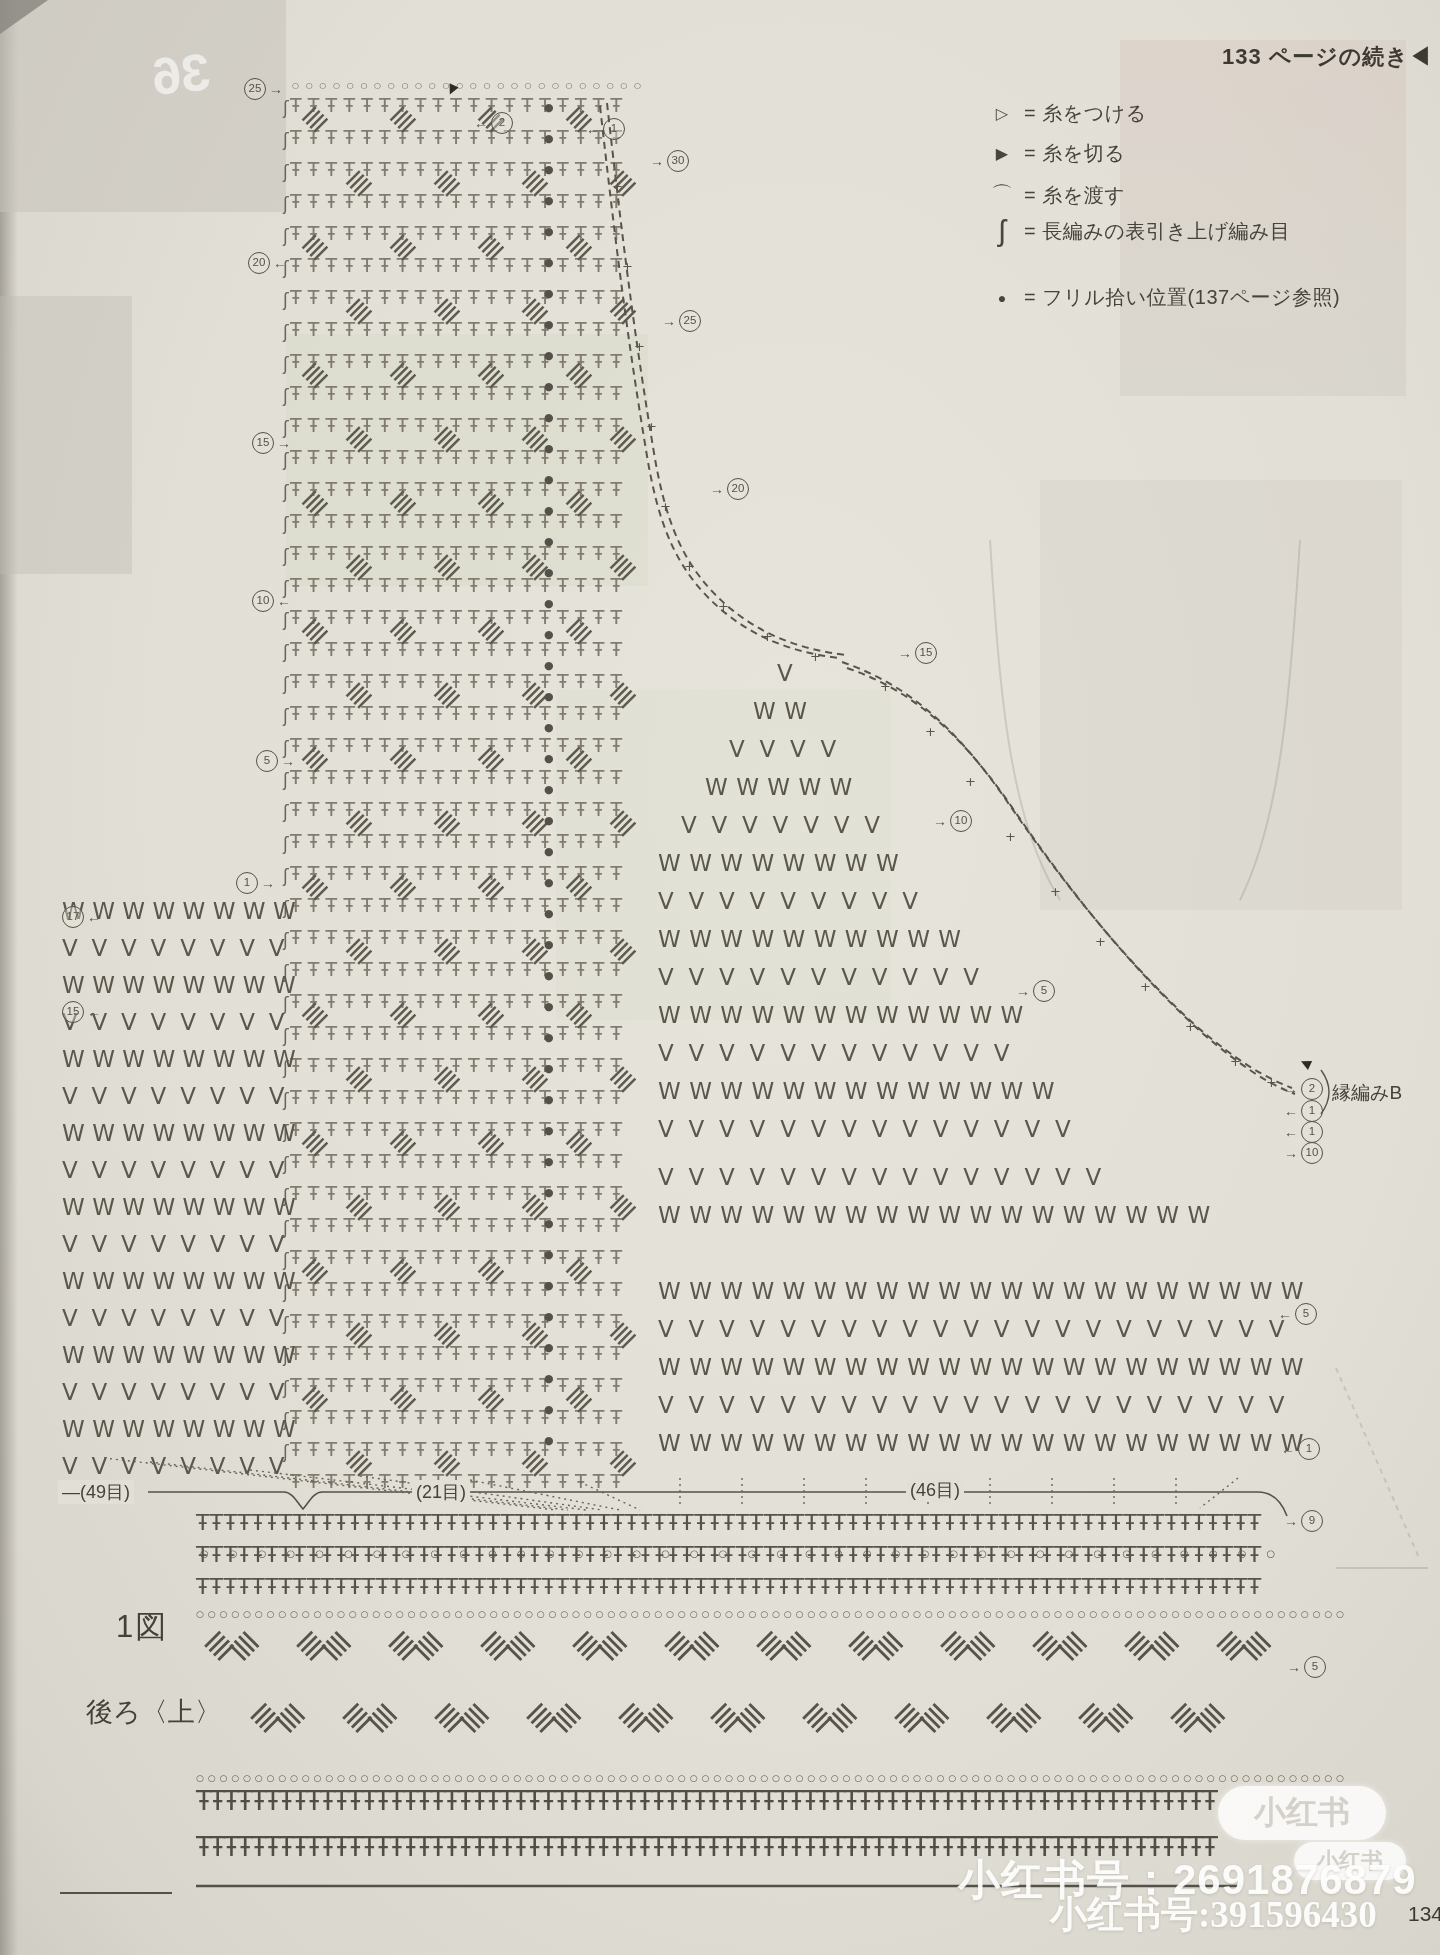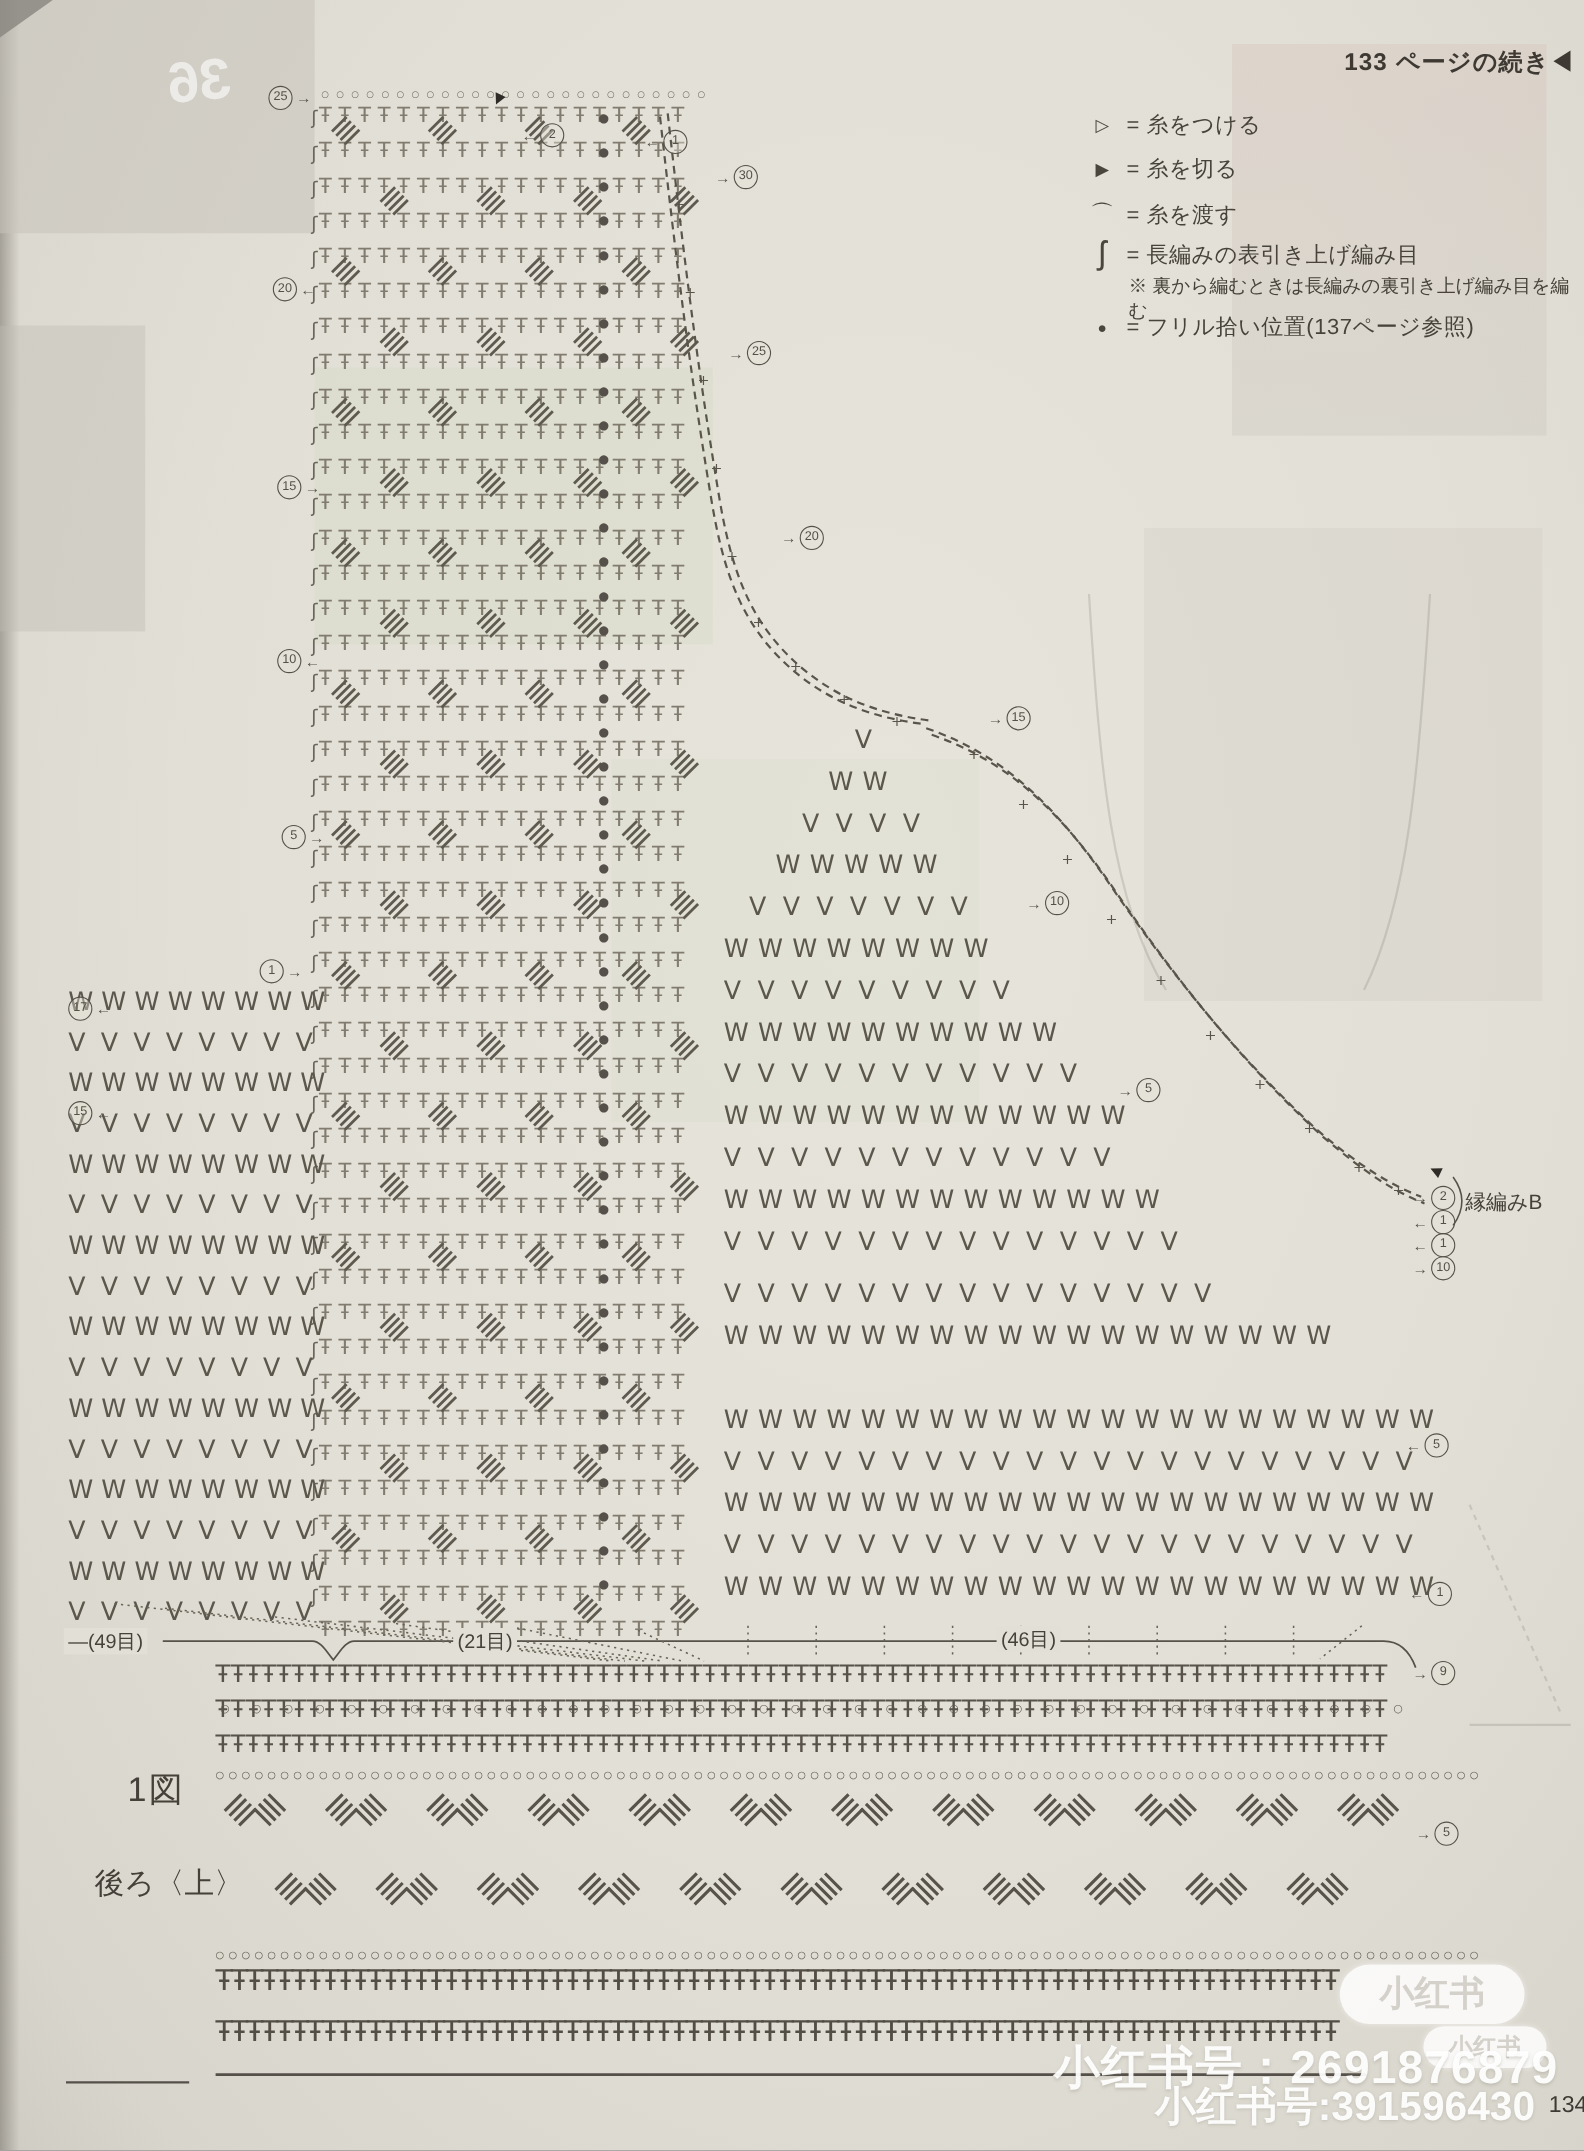--- a/index.html
+++ b/index.html
@@ -49,21 +49,20 @@
     <span class="lgd-txt">= 糸を切る</span>
   </div>
   <div class="lgd-row" style="left:988px;top:180px;">
     <span class="lgd-sym" style="font-size:22px;">⌒</span>
     <span class="lgd-txt">= 糸を渡す</span>
   </div>
   <div class="lgd-row" style="left:988px;top:214px;">
     <span class="lgd-sym" style="font-size:30px;">ʃ</span>
     <span class="lgd-txt">= 長編みの表引き上げ編み目</span>
   </div>
-  <div class="abs" style="left:1026px;top:248px;font-size:17px;color:#47433b;">※ 裏から編むときは長編みの裏引き上げ編み目を編む</div>
   <div class="lgd-row" style="left:988px;top:284px;">
     <span class="lgd-sym" style="font-size:14px;">●</span>
     <span class="lgd-txt">= フリル拾い位置(137ページ参照)</span>
   </div>
 
   <div class="abs" id="chart-canvas" style="left:0;top:0;width:1440px;height:1955px;">
       <div class="g" style="left: 292px; top: 82px; font-size: 8px; letter-spacing: 6.7px; color: rgb(107, 102, 90);">○○○○○○○○○○○○○○○○○○○○○○○○○○</div>
       <div class="g" style="left: 290px; top: 96px; font-size: 19px; letter-spacing: 6.2px; color: rgb(113, 107, 94); opacity: 0.85;">ŦŦŦŦŦŦŦŦŦŦŦŦŦŦŦŦŦŦŦ</div>
       <div class="g" style="left: 290px; top: 128px; font-size: 19px; letter-spacing: 6.2px; color: rgb(113, 107, 94); opacity: 0.85;">ŦŦŦŦŦŦŦŦŦŦŦŦŦŦŦŦŦŦŦ</div>
       <div class="g" style="left: 290px; top: 160px; font-size: 19px; letter-spacing: 6.2px; color: rgb(113, 107, 94); opacity: 0.85;">ŦŦŦŦŦŦŦŦŦŦŦŦŦŦŦŦŦŦŦ</div>
@@ -538,19 +537,19 @@
   <div class="cntlbl" style="left:906px;top:1478px;">(46目)</div>
 
   <div class="abs" style="left:116px;top:1606px;font-size:31px;color:#45413a;letter-spacing:2px;">1図</div>
   <div class="abs" style="left:86px;top:1652px;font-size:27px;color:#45413a;margin-top:42px;">後ろ〈上〉</div>
 
   <div class="abs" style="left:1332px;top:1080px;font-size:19px;color:#45413a;">縁編みB</div>
 
   <div class="pill" style="left:1218px;top:1786px;width:168px;height:54px;font-size:32px;">小红书</div>
   <div class="pill" style="left:1294px;top:1842px;width:112px;height:38px;font-size:22px;">小红书</div>
   <div class="wm" style="left:958px;top:1852px;font-size:42px;letter-spacing:1px;">小红书号：2691876879</div>
-  <div class="wm" style="left:1050px;top:1890px;font-size:37px;">小红书号:391596430</div>
+  <div class="wm" style="left:1050px;top:1890px;font-size:37px;font-family:Liberation Serif, serif;">小红书号:391596430</div>
 
   <div class="abs" style="left:1408px;top:1902px;width:32px;overflow:hidden;font-size:21px;color:#3d3a33;">
     <span>134</span>
   </div>
 
 </div>
 
 </body></html>

